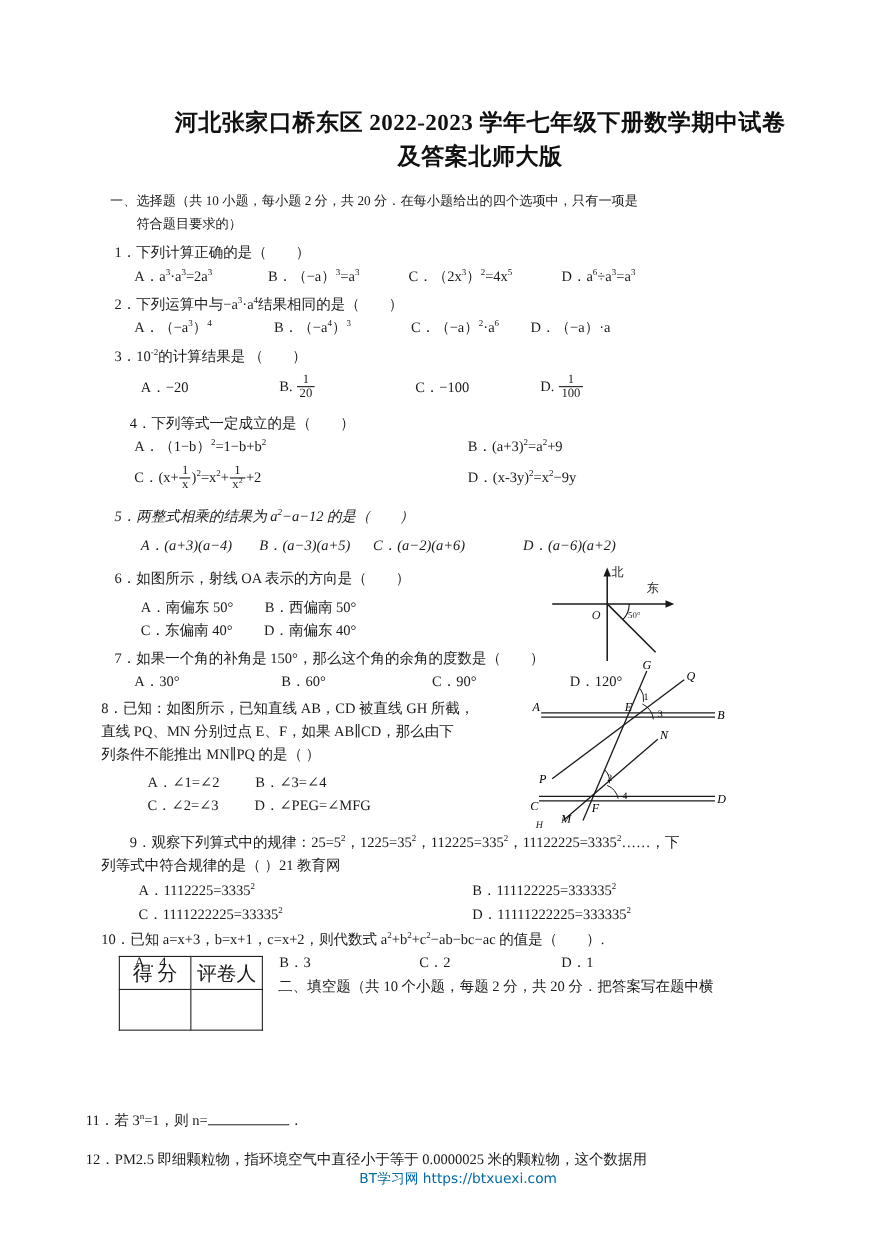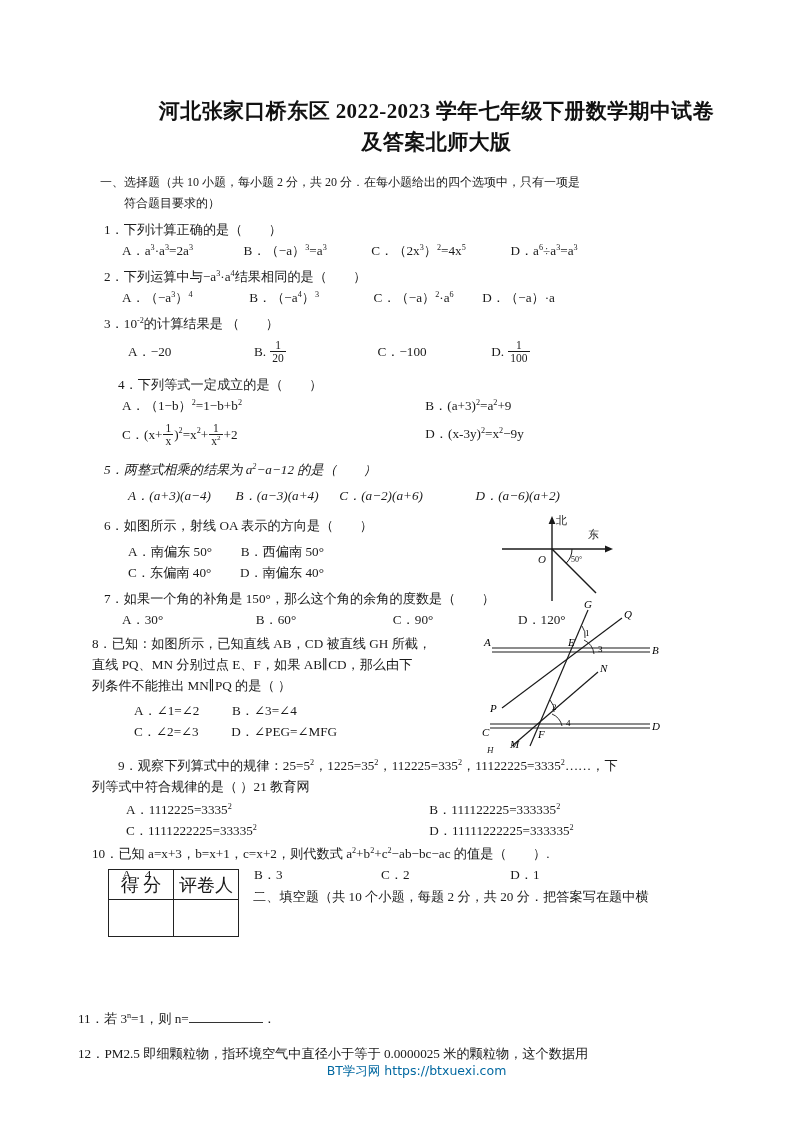--- a/index.html
+++ b/index.html
@@ -153,21 +153,21 @@
       </span>
     </div>
 
     <div class="q" style="margin-top:11px;font-style:italic;">
       <span class="q-stem q-ind">
         <span>5．</span><span>两整式相乘的结果为 a<sup>2</sup>−a−12 的是（　　）</span>
       </span>
       <span class="opts" style="padding-top:5px;padding-left:36px;">
         <span class="opt">A．(a+3)(a−4)</span>
         <span style="display:inline-block;width:18px"></span>
-        <span class="opt">B．(a−3)(a+4)</span>
+        <span class="opt">B．(a−3)(a+5)</span>
         <span style="display:inline-block;width:14px"></span>
         <span class="opt">C．(a−2)(a+6)</span>
         <span style="display:inline-block;width:46px"></span>
         <span class="opt">D．(a−6)(a+2)</span>
       </span>
     </div>
 
     <div class="q" style="margin-top:9px;">
       <span class="q-stem q-ind">
         <span>6．</span><span>如图所示，射线 OA 表示的方向是（　　）</span>

